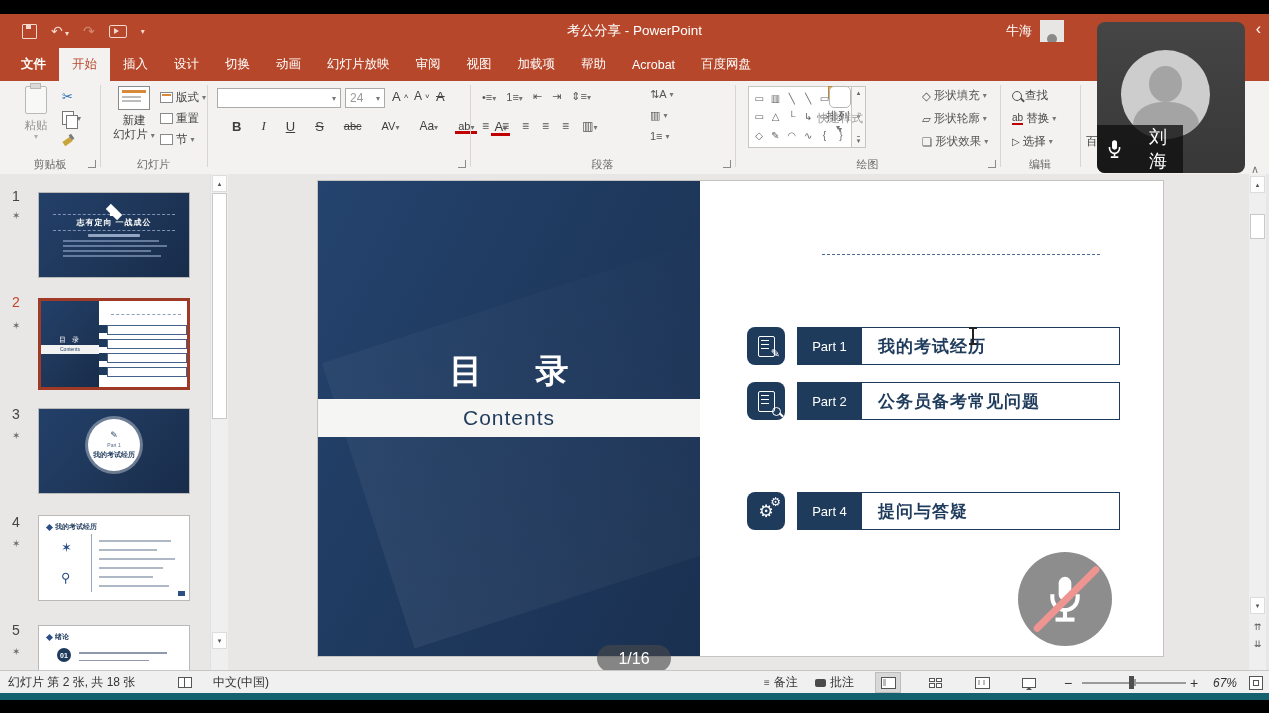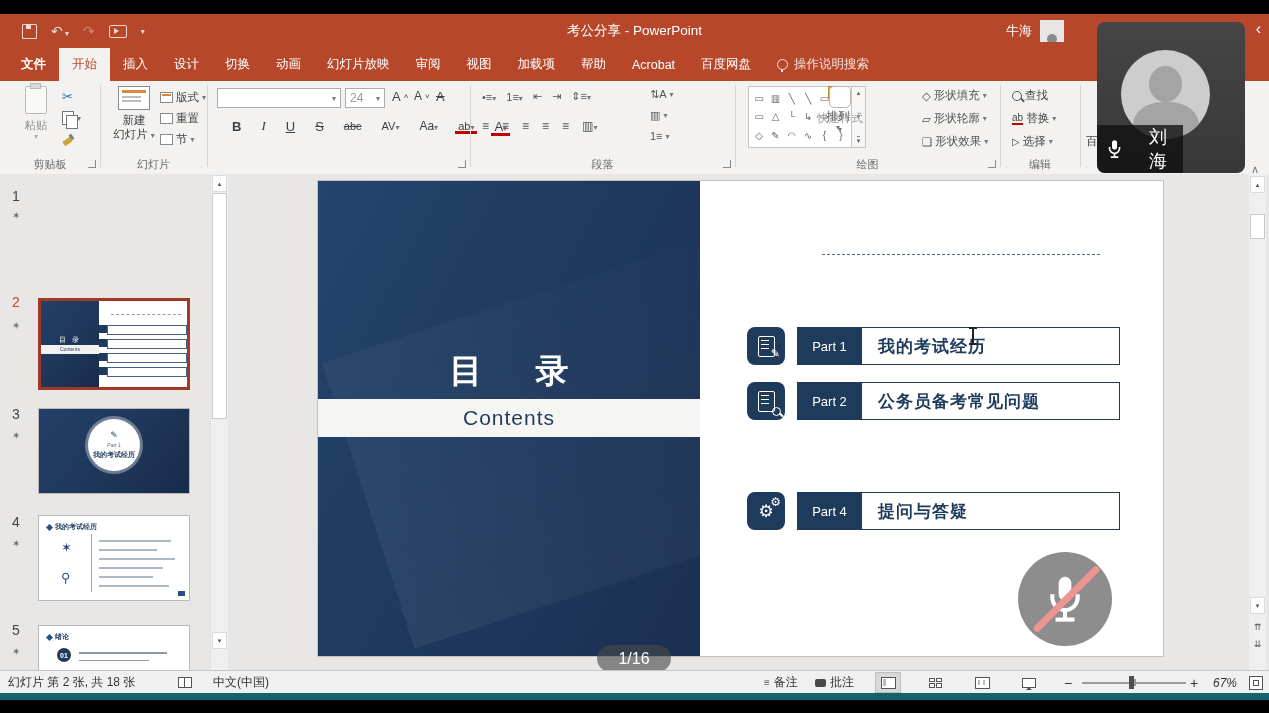--- a/index.html
+++ b/index.html
@@ -195,24 +195,20 @@
     <span class="tab">设计</span>
     <span class="tab">切换</span>
     <span class="tab">动画</span>
     <span class="tab">幻灯片放映</span>
     <span class="tab">审阅</span>
     <span class="tab">视图</span>
     <span class="tab">加载项</span>
     <span class="tab">帮助</span>
     <span class="tab">Acrobat</span>
     <span class="tab">百度网盘</span>
-    <span class="tab search">
-        <span class="ico-bulb"></span>
-        <span>操作说明搜索</span>
-      </span>
   </div>
 
   <div id="ribbon">
 
     <div class="bigbtn" style="left:14px;width:44px;opacity:.55;">
       <span class="ico-clipboard"></span>
       <span>粘贴</span>
         <span class="caret">▾</span>
     </div>
     <div class="smallrow" style="left:62px;top:8px;font-size:13px;color:#2B6BB5;">
@@ -395,20 +391,29 @@
     <span class="thumb-star" style="top:36px;">✶</span>
     <span class="thumb-num sel" style="top:120px;">2</span>
     <span class="thumb-star" style="top:146px;">✶</span>
     <span class="thumb-num" style="top:232px;">3</span>
     <span class="thumb-star" style="top:256px;">✶</span>
     <span class="thumb-num" style="top:340px;">4</span>
     <span class="thumb-star" style="top:364px;">✶</span>
     <span class="thumb-num" style="top:448px;">5</span>
     <span class="thumb-star" style="top:472px;">✶</span>
 
+    <div class="thumb navybg" style="top:18px;">
+      <div class="t1-cap"></div>
+      <div class="t1-title">志有定向  一战成公</div>
+      <div class="t1-sub"></div>
+      <div class="t1-line" style="width:96px;"></div>
+      <div class="t1-line" style="width:104px;"></div>
+      <div class="t1-line" style="width:88px;"></div>
+      <div class="t1-line" style="width:98px;"></div>
+    </div>
 
     <div class="thumb selected" style="top:124px;height:92px;">
       <div class="t2-left navybg">
         <div class="t2-mu">目 录</div>
         <div class="t2-band">Contents</div>
       </div>
       <div class="t2-dash"></div>
       <div class="t2-row" style="top:24px;">
           <span class="t2-chip"></span>
         </div>

